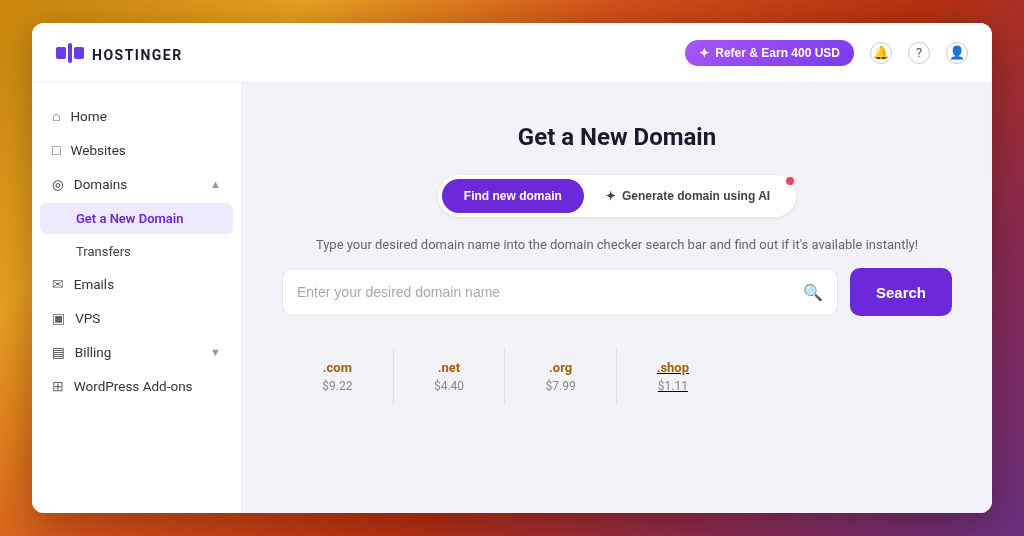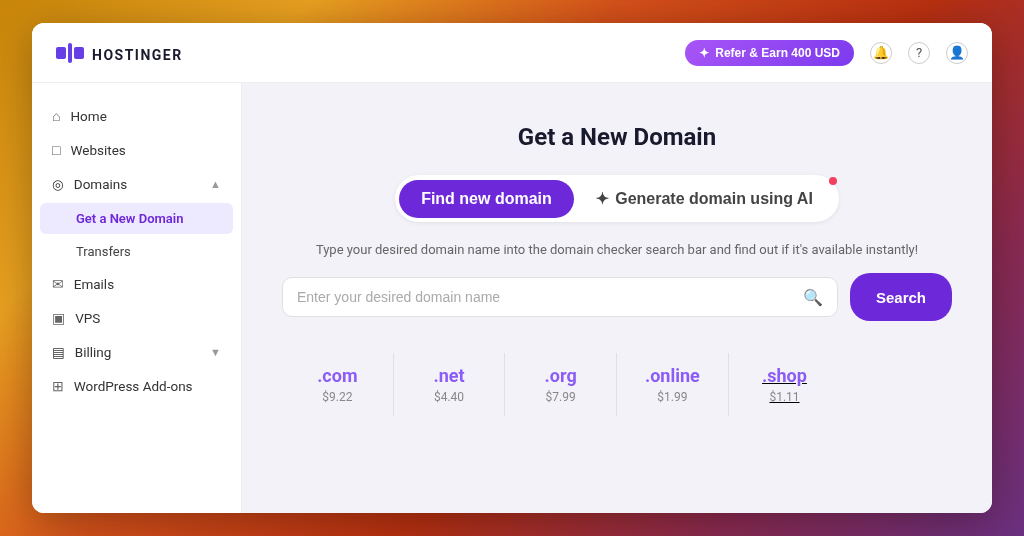--- a/index.html
+++ b/index.html
@@ -151,21 +151,21 @@
       display: flex;
       align-items: center;
       margin-bottom: 20px;
       box-shadow: 0 1px 4px rgba(0,0,0,0.08);
       position: relative;
     }
     .tab-btn {
       border: none;
       border-radius: 36px;
       padding: 10px 22px;
-      font-size: 16px;
+      font-size: 12px;
       font-weight: 600;
       cursor: pointer;
       transition: all 0.2s;
     }
     .tab-btn.active {
       background: #6d28d9;
       color: #fff;
     }
     .tab-btn.inactive {
       background: transparent;
@@ -202,37 +202,37 @@
       margin-bottom: 32px;
     }
     .search-input-wrap {
       flex: 1;
       background: #fff;
       border: 1.5px solid #e0e0e0;
       border-radius: 10px;
       display: flex;
       align-items: center;
       padding: 0 14px;
-      height: 40px;
+      height: 48px;
     }
     .search-input {
       flex: 1;
       border: none;
       outline: none;
       font-size: 14px;
       color: #333;
       background: transparent;
     }
     .search-input::placeholder { color: #aaa; }
     .search-icon { color: #999; font-size: 16px; }
     .search-btn {
       background: #6d28d9;
       color: #fff;
       border: none;
-      border-radius: 20px;
+      border-radius: 10px;
       height: 48px;
       padding: 0 26px;
       font-size: 15px;
       font-weight: 600;
       cursor: pointer;
     }
     
     .tld-grid {
       display: grid;
       grid-template-columns: repeat(6, 1fr);
@@ -243,23 +243,23 @@
     .tld-item {
       display: flex;
       flex-direction: column;
       align-items: center;
       padding: 12px 8px;
       border-right: 1px solid #e0e0e0;
       cursor: pointer;
     }
     .tld-item:last-child { border-right: none; text-decoration: underline; }
     .tld-name {
-      font-size: 18px;
+      font-size: 13px;
       font-weight: 700;
-      color: #8b5cf6;
+      color: #a16207;
       margin-bottom: 4px;
     }
     .tld-price {
       font-size: 12px;
       color: #888;
     }
   </style>
 </head>
 <body>
 
@@ -361,23 +361,19 @@
         </div>
         <div class="tld-item">
           <span class="tld-name">.net</span>
           <span class="tld-price">$4.40</span>
         </div>
         <div class="tld-item">
           <span class="tld-name">.org</span>
           <span class="tld-price">$7.99</span>
         </div>
         <div class="tld-item">
-          <span class="tld-name">.online</span>
-          <span class="tld-price">$1.99</span>
-        </div>
-        <div class="tld-item">
           <span class="tld-name">.shop</span>
           <span class="tld-price">$1.11</span>
         </div>
       </div>
     </div>
   </div>
 </div>
 
 </body></html>

